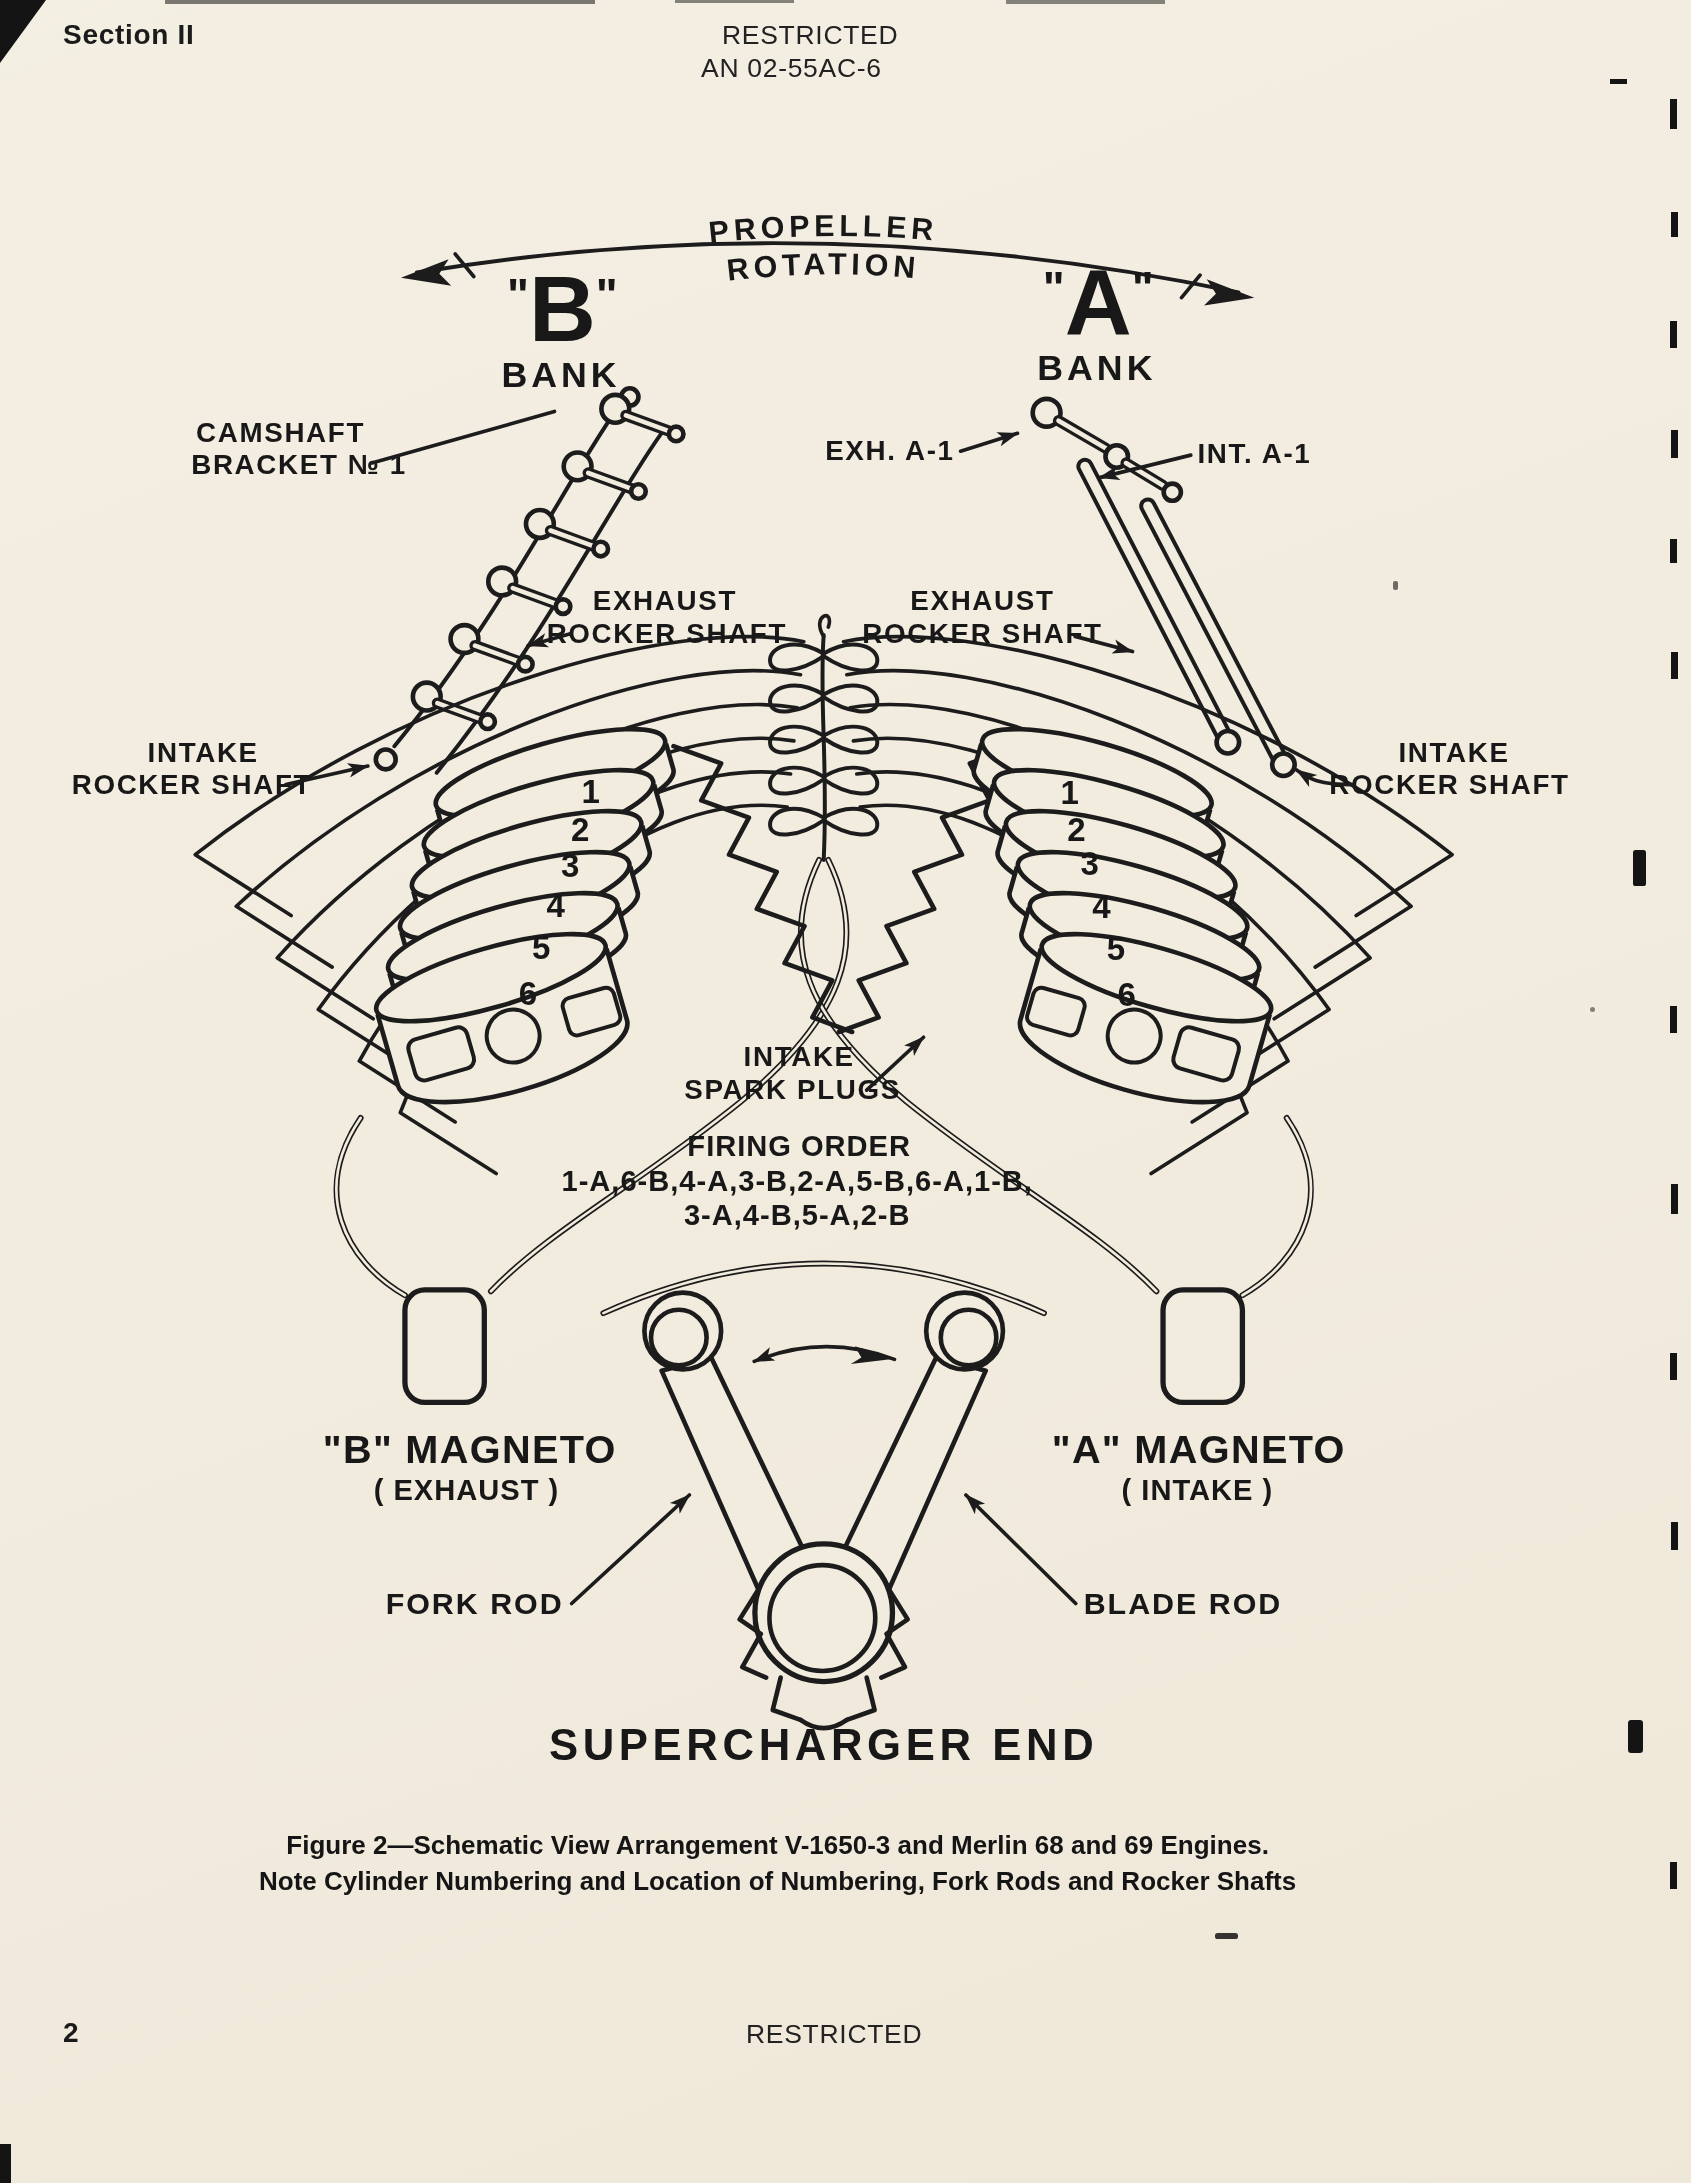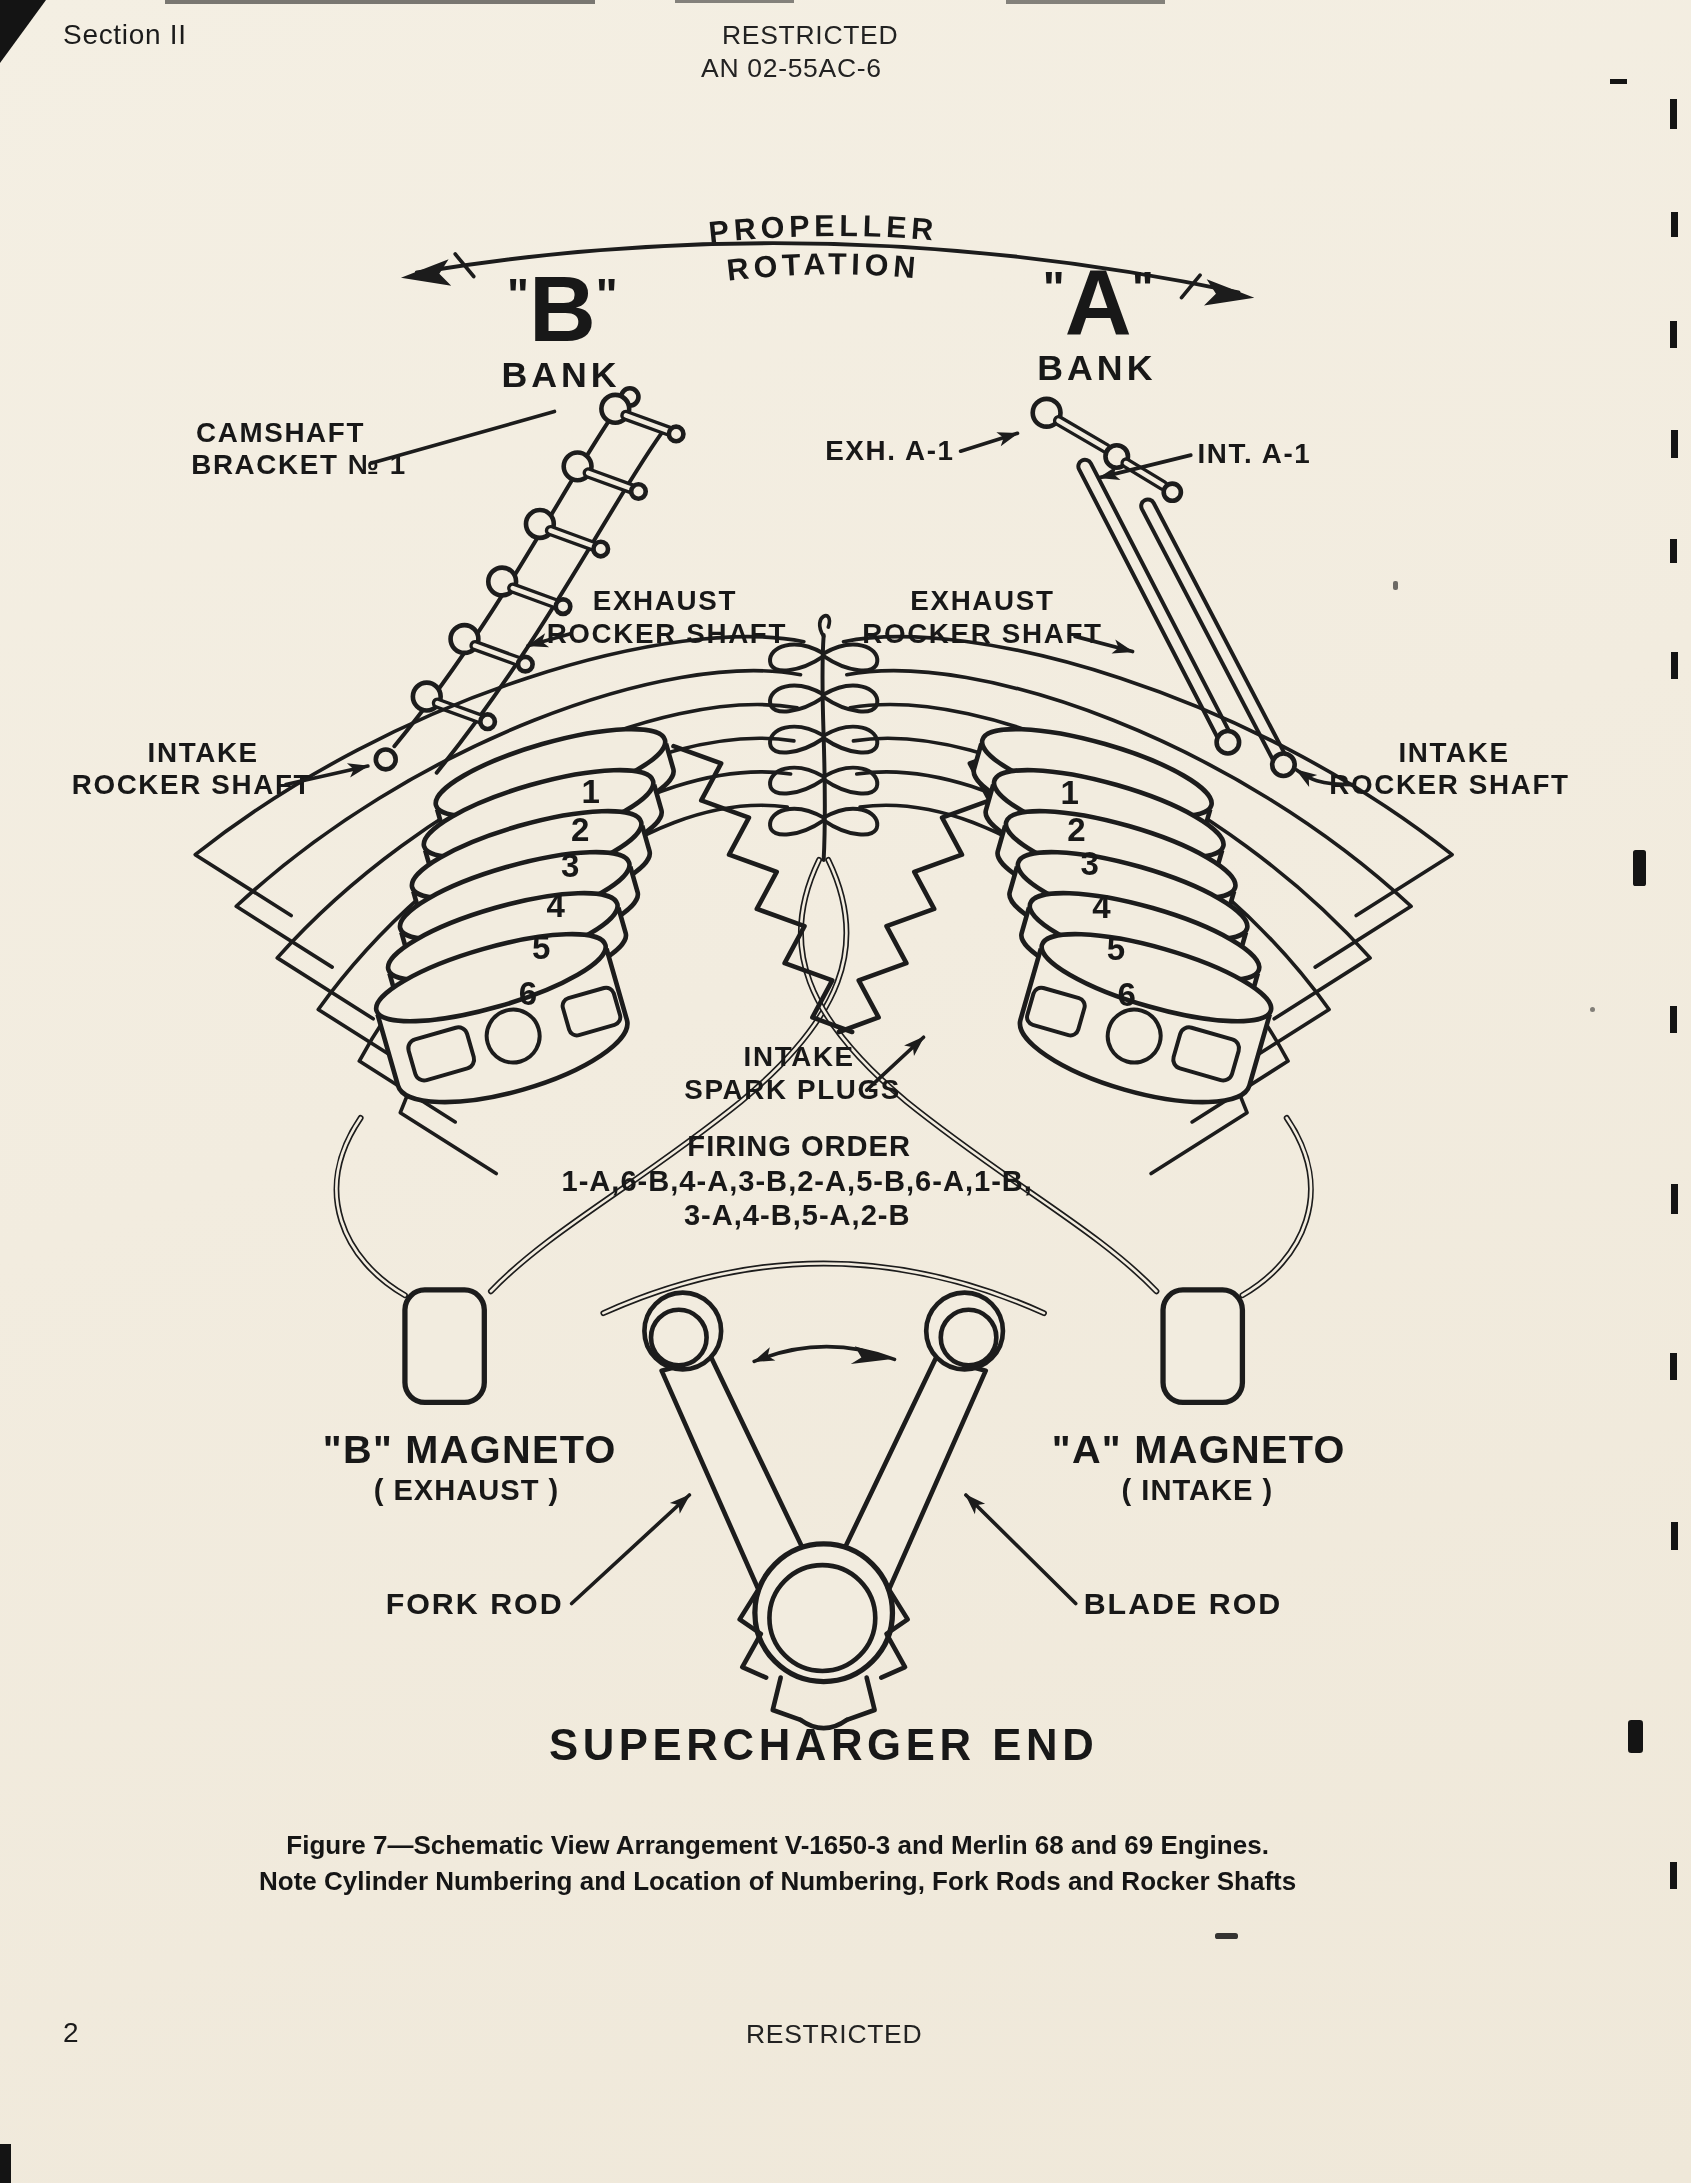--- a/index.html
+++ b/index.html
@@ -9,21 +9,21 @@
   html,body{margin:0;padding:0;background:#888;}
   .page{
     position:relative;
     width:1691px;height:2183px;
     background:linear-gradient(160deg,#f4efe3 0%,#f2ecdf 45%,#efe8d9 100%);
     overflow:hidden;
     font-family:"Liberation Sans","DejaVu Sans",sans-serif;
     color:var(--ink);
   }
   .abs{position:absolute;}
-  .hdr{font-weight:400;font-size:28px;letter-spacing:0.7px;color:#1b1b1b;white-space:nowrap;}
+  .hdr{font-weight:700;font-size:28px;letter-spacing:0.7px;color:#1b1b1b;white-space:nowrap;}
   .hdr-sm{font-weight:400;font-size:26.5px;letter-spacing:0.7px;color:#222;white-space:nowrap;}
   .caption{width:1542px;text-align:center;font-weight:700;font-size:26px;line-height:36px;color:#151515;}
   .svgwrap{left:0;top:0;width:1691px;height:2183px;}
   svg{display:block;}
   .s{fill:none;stroke:var(--ink);stroke-width:7;stroke-linecap:round;stroke-linejoin:round;}
   .s6{fill:none;stroke:var(--ink);stroke-width:6;stroke-linecap:round;stroke-linejoin:round;}
   .s5{fill:none;stroke:var(--ink);stroke-width:5.5;stroke-linecap:round;stroke-linejoin:round;}
   .fp{fill:var(--paper);stroke:var(--ink);stroke-width:7;stroke-linejoin:round;}
   .fp6{fill:var(--paper);stroke:var(--ink);stroke-width:6;stroke-linejoin:round;}
   .ink{fill:var(--ink);stroke:none;}
@@ -327,21 +327,21 @@
     <text class="dt f46" x="852" y="2440" text-anchor="end" style="letter-spacing:3px">FORK ROD</text>
     <path class="s5" d="M 864,2424 L 1042,2260" marker-end="url(#m)"></path>
     <text class="dt f46" x="1638" y="2440" style="letter-spacing:3px">BLADE ROD</text>
     <path class="s5" d="M 1626,2424 L 1460,2260" marker-end="url(#m)"></path>
 
     <text class="dt f66" x="1245" y="2660" text-anchor="middle">SUPERCHARGER END</text>
   </svg>
   </div>
 
   <div class="abs caption" style="left:6.6px;top:1827px;">
-    <div>Figure 7—Schematic View Arrangement V-1650-3 and Merlin 68 and 69 Engines.</div>
+    <div>Figure 2—Schematic View Arrangement V-1650-3 and Merlin 68 and 69 Engines.</div>
     <div>Note Cylinder Numbering and Location of Numbering, Fork Rods and Rocker Shafts</div>
   </div>
 
   <div class="abs hdr" style="left:63px;top:2017px;">2</div>
   <div class="abs hdr-sm" style="left:746px;top:2019px;">RESTRICTED</div>
 
   <div class="mark" style="left:0;top:0;width:46px;height:63px;clip-path:polygon(0 0,100% 0,0 100%);"></div>
   <div class="mark" style="left:165px;top:0;width:430px;height:4px;opacity:.55;"></div>
   <div class="mark" style="left:675px;top:0;width:119px;height:3.3px;opacity:.5;"></div>
   <div class="mark" style="left:1006px;top:0;width:159px;height:4px;opacity:.5;"></div>

